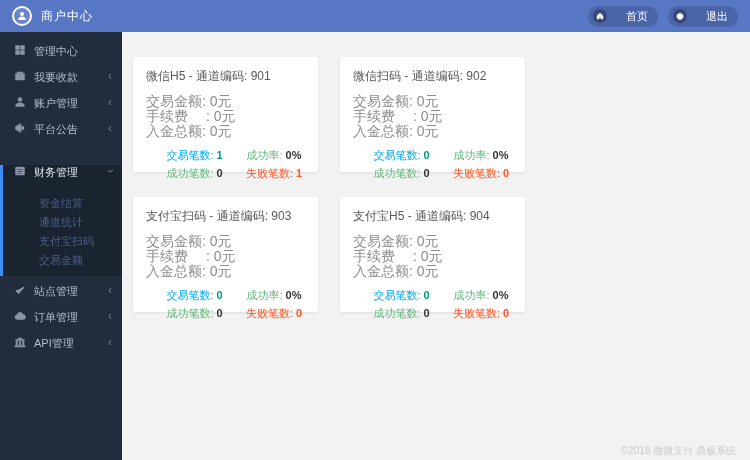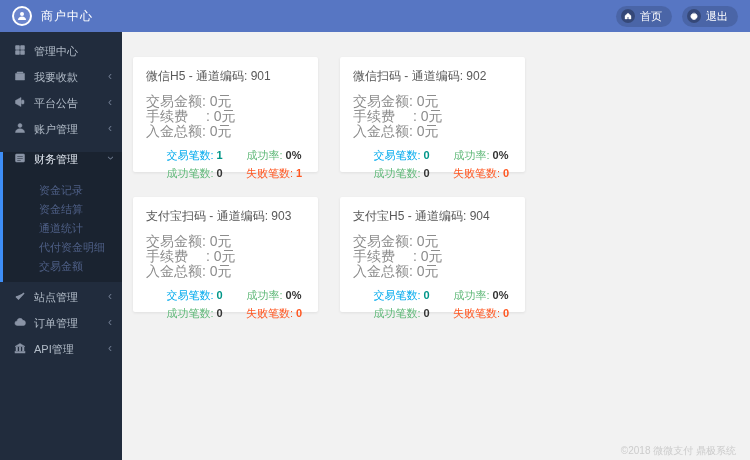--- a/index.html
+++ b/index.html
@@ -8,37 +8,37 @@
 
   
   .topbar { position:absolute; top:0; left:0; width:750px; height:32px; background:#5776c3;
             display:flex; align-items:center; justify-content:space-between; padding:12px 12px; z-index:5; }
   .brand { display:flex; align-items:center; gap:9px; cursor:pointer; }
   .avatar { width:20px; height:20px; border-radius:50%; border:2px solid #fff; background:#6c86cd;
             display:flex; align-items:center; justify-content:center; }
   .avatar svg { width:12px; height:12px; fill:#fff; }
   .app-title { color:#fff; font-size:12px; letter-spacing:1px; }
   .topbar-right { display:flex; align-items:center; gap:10px; }
-  .top-btn { display:flex; align-items:center; gap:5px; background:rgba(0,0,0,0.14); border-radius:11px;
+  .top-btn { display:flex; align-items:center; gap:19px; background:rgba(0,0,0,0.14); border-radius:11px;
              padding:3px 10px 3px 5px; color:#fff; font-size:11px; cursor:pointer; text-decoration:none; }
   .tb-ic { width:14px; height:14px; border-radius:50%; background:rgba(0,0,0,0.28);
            display:flex; align-items:center; justify-content:center; }
   .tb-ic svg { width:8px; height:8px; fill:#fff; stroke:#fff; }
 
   
   .sidebar { position:absolute; top:32px; left:0; bottom:0; width:122px; background:#212c3d; padding-top:12px; }
   .menu-item { height:26px; display:flex; align-items:flex-start; padding:0 10px 0 14px;
                color:#b3bdc9; font-size:11px; cursor:pointer; }
   .mi-icon { width:12px; height:12px; margin-right:8px; display:flex; align-items:center; justify-content:center; }
   .mi-icon svg { width:12px; height:12px; fill:#8a94a6; stroke:#8a94a6; }
   .mi-label { flex:1; }
   .chev { color:#6b778c; font-size:12px; line-height:1; }
   .chev::before { content:"‹"; }
   .chev.down { display:inline-block; transform:rotate(-90deg); }
-  .menu-group { border-left:3px solid #3e8ef7; background:#1a2330; margin-top:4px; }
+  .menu-group { border-left:3px solid #3e8ef7; background:#1a2330; margin-top:17px; }
   .menu-group .menu-item { padding-left:11px; color:#dfe5ee; }
   .submenu { padding:3px 0 6px 0; }
   .submenu-item { height:19px; line-height:19px; padding-left:36px; font-size:11px;
                   color:#4e5f86; cursor:pointer; }
   .menu-sep { height:8px; }
 
   
   .main { position:absolute; top:32px; left:122px; right:0; bottom:0; background:#f2f2f2;
           padding:25px 0 0 11px; }
   .cards { display:flex; flex-wrap:wrap; }
@@ -109,56 +109,55 @@
           <path d="M3 7h18v13H3z"></path>
           <path d="M6 4h12v2H6z"></path>
         </svg>
     </span>
     <span class="mi-label">我要收款</span>
     <span class="chev"></span>
   </div>
   <div class="menu-item">
     <span class="mi-icon">
       <svg viewBox="0 0 24 24">
+          <circle cx="12" cy="7" r="4"></circle>
+          <path d="M3 21c0-5 4-7.5 9-7.5s9 2.5 9 7.5z"></path>
+        </svg>
+    </span>
+    <span class="mi-label">账户管理</span>
+    <span class="chev"></span>
+  </div>
+  <div class="menu-item">
+    <span class="mi-icon">
+      <svg viewBox="0 0 24 24">
           <path d="M3 9 L14 3 V21 L3 15 Z"></path>
           <rect x="15" y="8" width="5" height="8" rx="2"></rect>
         </svg>
     </span>
     <span class="mi-label">平台公告</span>
-    <span class="chev"></span>
-  </div>
-  <div class="menu-item">
-    <span class="mi-icon">
-      <svg viewBox="0 0 24 24">
-          <circle cx="12" cy="7" r="4"></circle>
-          <path d="M3 21c0-5 4-7.5 9-7.5s9 2.5 9 7.5z"></path>
-        </svg>
-    </span>
-    <span class="mi-label">账户管理</span>
     <span class="chev"></span>
   </div>
 
   <div class="menu-group">
     <div class="menu-item">
       <span class="mi-icon">
         <svg viewBox="0 0 24 24">
             <rect x="3" y="4" width="18" height="16" rx="2"></rect>
             <rect x="6" y="8" width="12" height="2" fill="#1a2330"></rect>
             <rect x="6" y="12" width="12" height="2" fill="#1a2330"></rect>
             <rect x="6" y="16" width="8" height="2" fill="#1a2330"></rect>
           </svg>
       </span>
       <span class="mi-label">财务管理</span>
       <span class="chev down"></span>
     </div>
     <div class="submenu">
-      <div class="submenu-item">资金记录</div>
       <div class="submenu-item">资金结算</div>
       <div class="submenu-item">通道统计</div>
-      <div class="submenu-item">代付资金明细</div>
+      <div class="submenu-item">支付宝扫码</div>
       <div class="submenu-item">交易金额</div>
     </div>
   </div>
 
   <div class="menu-sep"></div>
   <div class="menu-item">
     <span class="mi-icon">
       <svg viewBox="0 0 24 24" fill="none" stroke-width="3">
           <path d="M4 13 l5 5 L20 6"></path>
         </svg>

